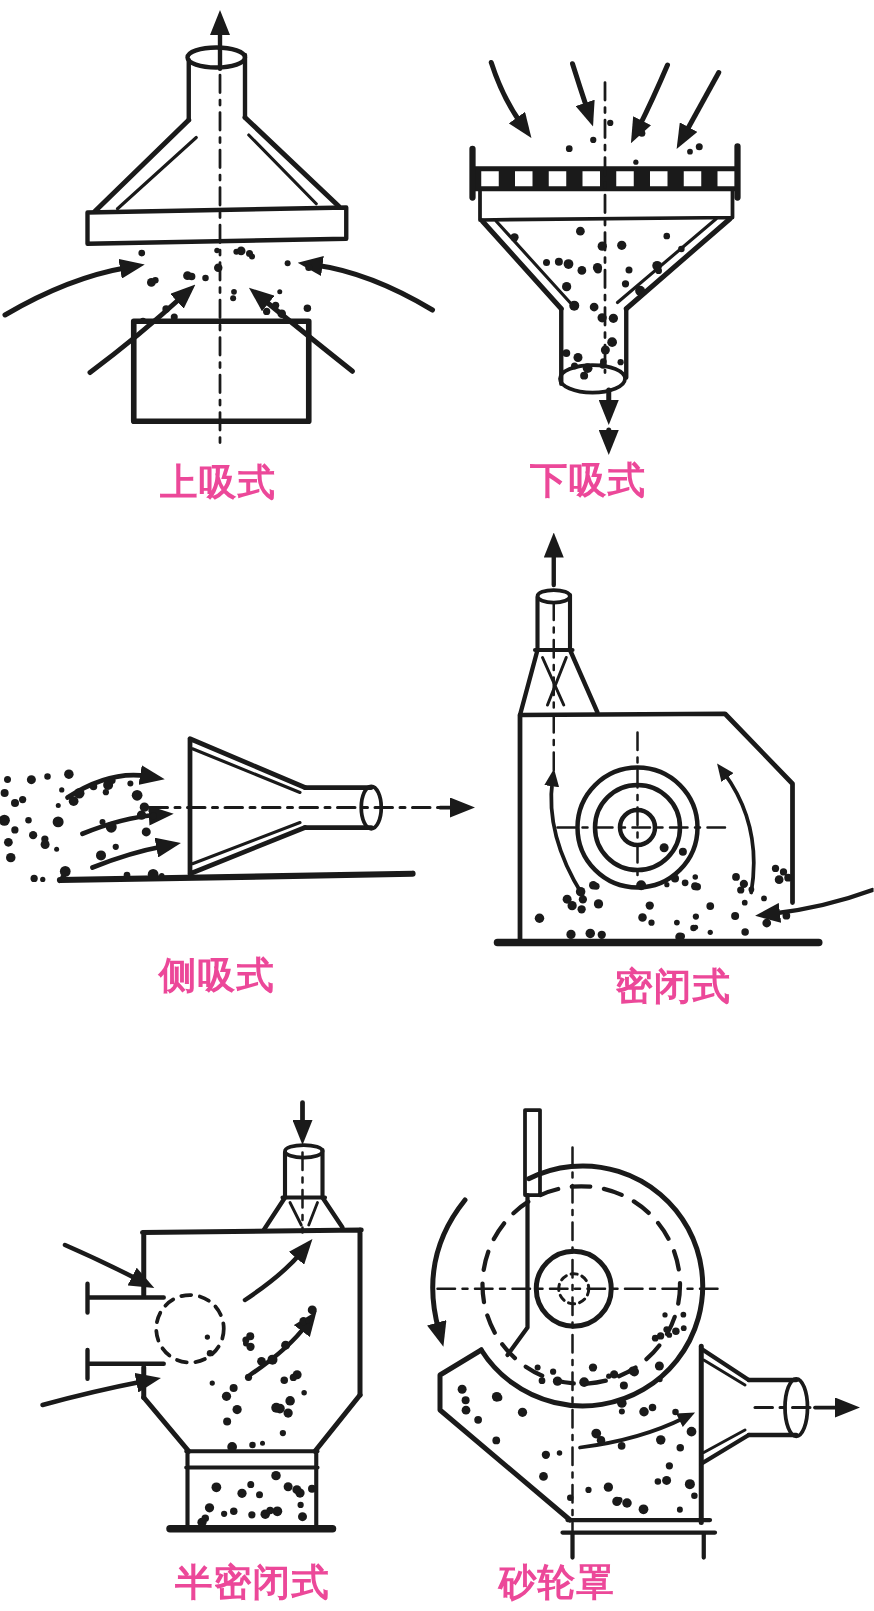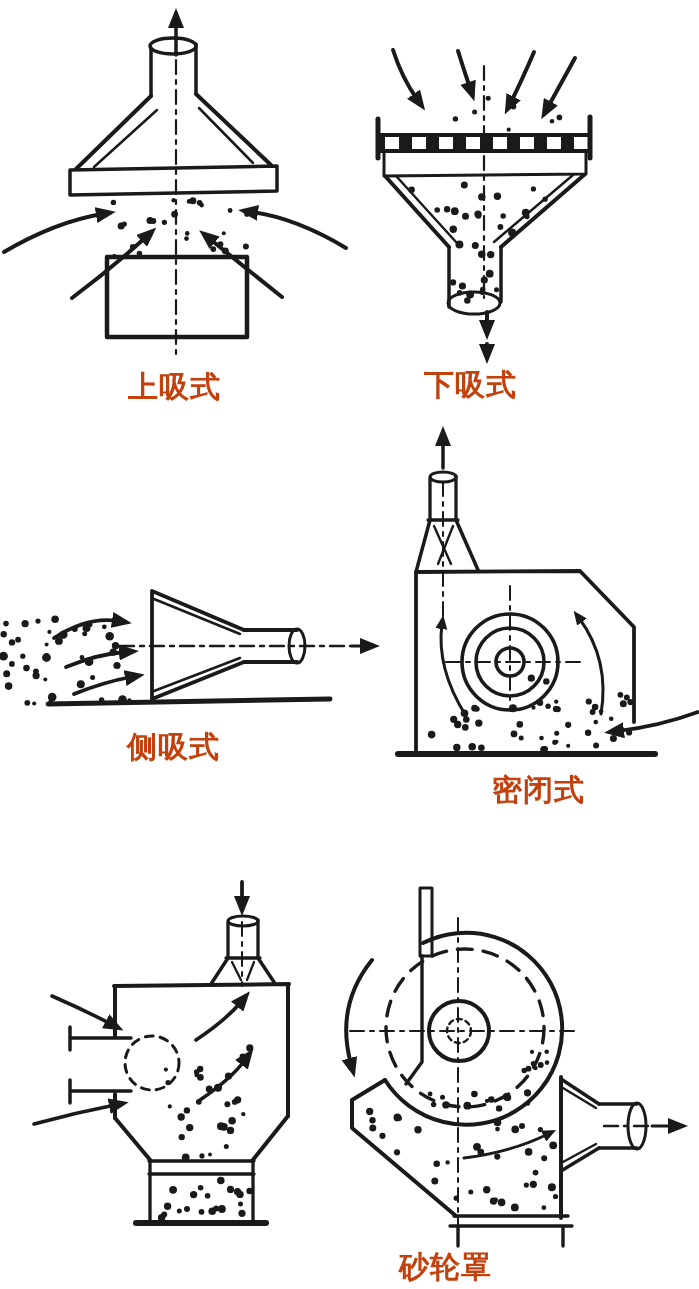--- a/index.html
+++ b/index.html
@@ -1,19 +1,19 @@
 <!DOCTYPE html>
 <html><head>
 <meta charset="utf-8">
 <style>
   html,body{margin:0;padding:0;background:#fff;}
   .stage{position:relative;width:699px;height:1289px;background:#fff;overflow:hidden;
          font-family:"DejaVu Sans","Liberation Sans",sans-serif;}
   .lbl{position:absolute;font-weight:bold;font-size:30px;line-height:1.1;
-       letter-spacing:1px;color:#c2410c;white-space:nowrap;}
+       letter-spacing:1px;color:#ec4899;white-space:nowrap;}
   svg{position:absolute;left:0;top:0;}
   .ink{stroke:#1a1a1a;fill:none;stroke-linecap:round;stroke-linejoin:round;}
   .dd{stroke-dasharray:14 6 4 6;}
 </style>
 </head>
 <body>
 
 <div class="stage">
 <svg width="699" height="1289" viewBox="0 0 699 1289">
   <defs>
@@ -419,16 +419,17 @@
           <circle cx="533.4" cy="1063.6" r="2.7" fill="#1a1a1a"></circle>
           <circle cx="546.7" cy="1051.7" r="2.3" fill="#1a1a1a"></circle>
           <circle cx="535.4" cy="1068.0" r="2.3" fill="#1a1a1a"></circle>
           <circle cx="540.7" cy="1065.0" r="3.0" fill="#1a1a1a"></circle>
         </g>
   </g>
 </svg>
 
 <div class="lbl" style="left:128px;top:370px">上吸式</div>
 <div class="lbl" style="left:424px;top:368px">下吸式</div>
-<div class="lbl" style="left:127px;top:730px">侧吸式</div>
+<div class="lbl" style="left:127px;top:764px">侧吸式</div>
 <div class="lbl" style="left:492px;top:773px">密闭式</div>
+<div class="lbl" style="left:140px;top:1250px">半密闭式</div>
 <div class="lbl" style="left:399px;top:1250px">砂轮罩</div>
 </div>
 
 </body></html>

